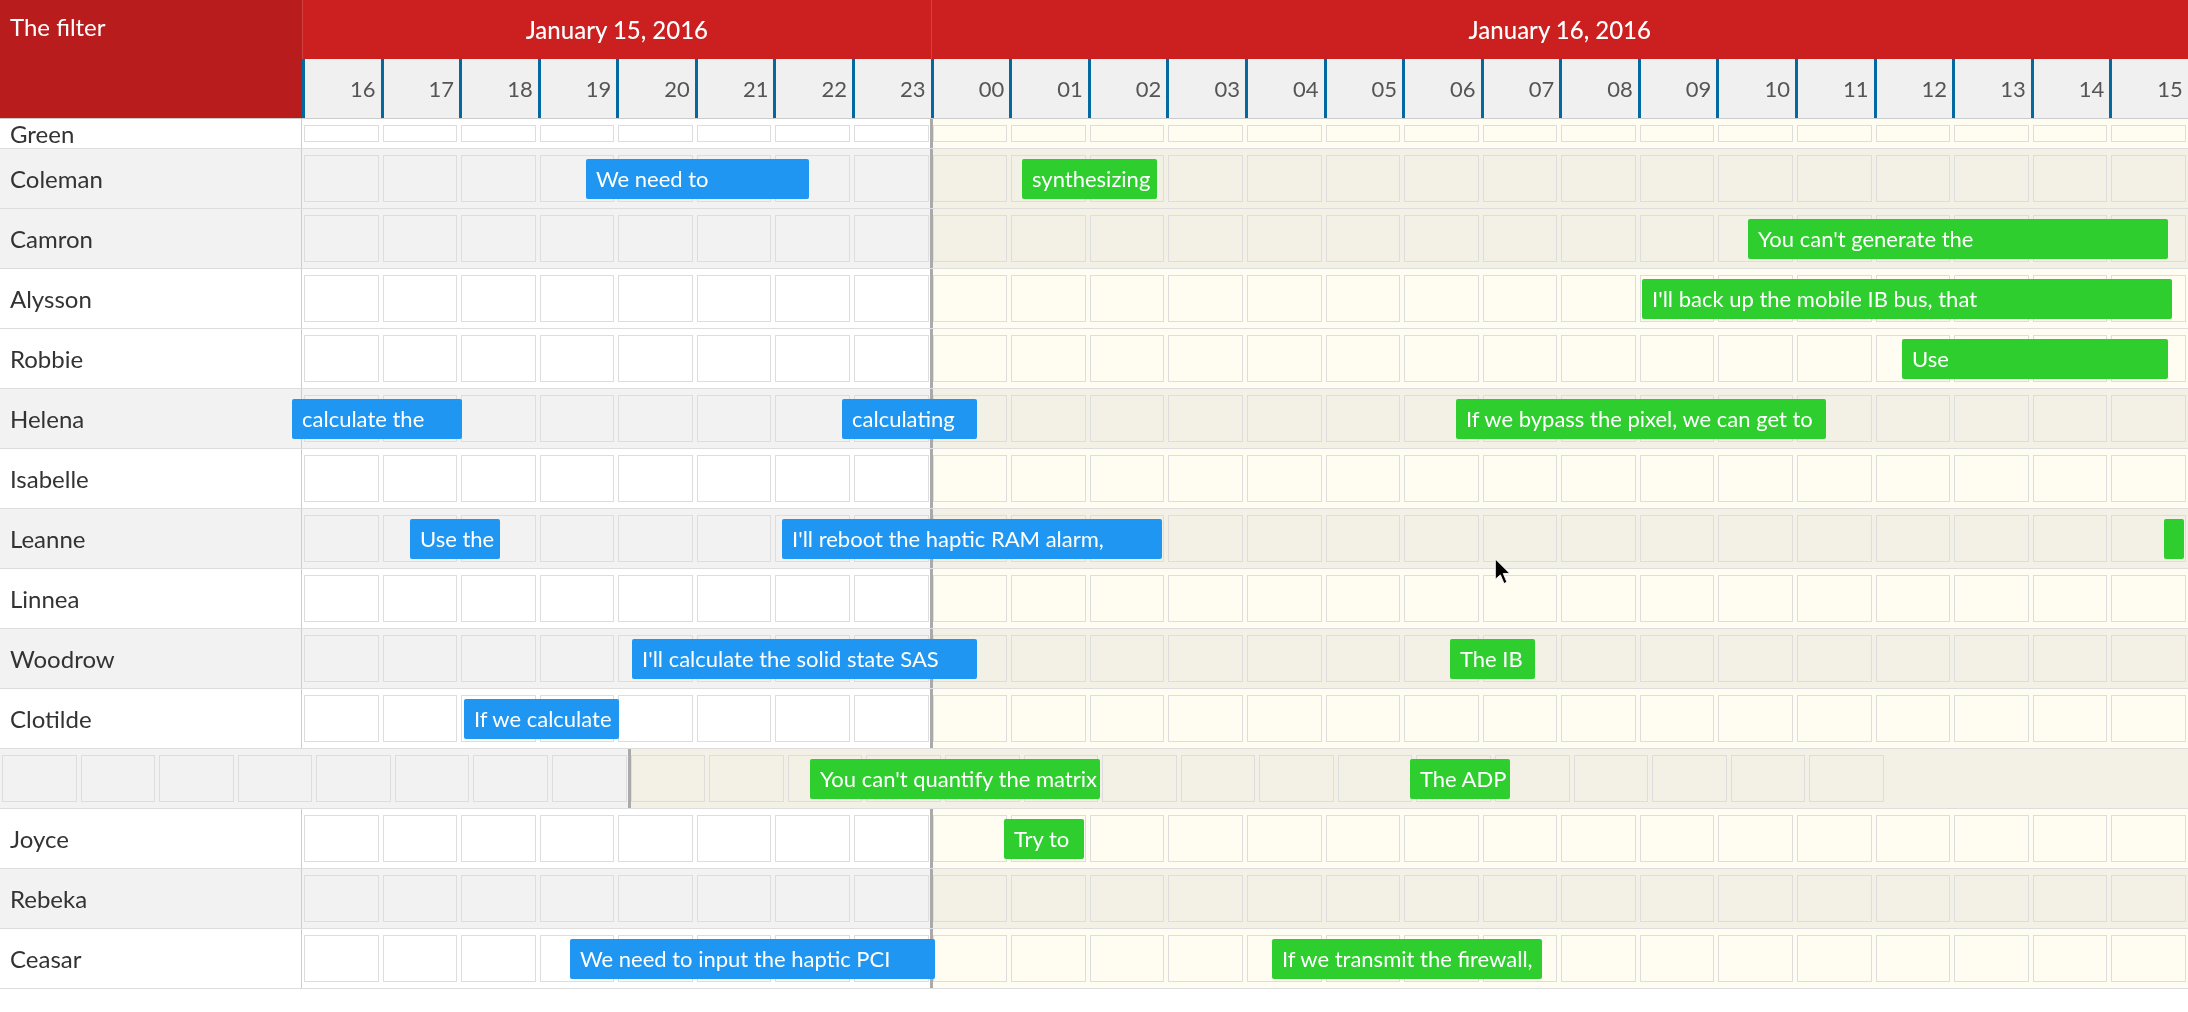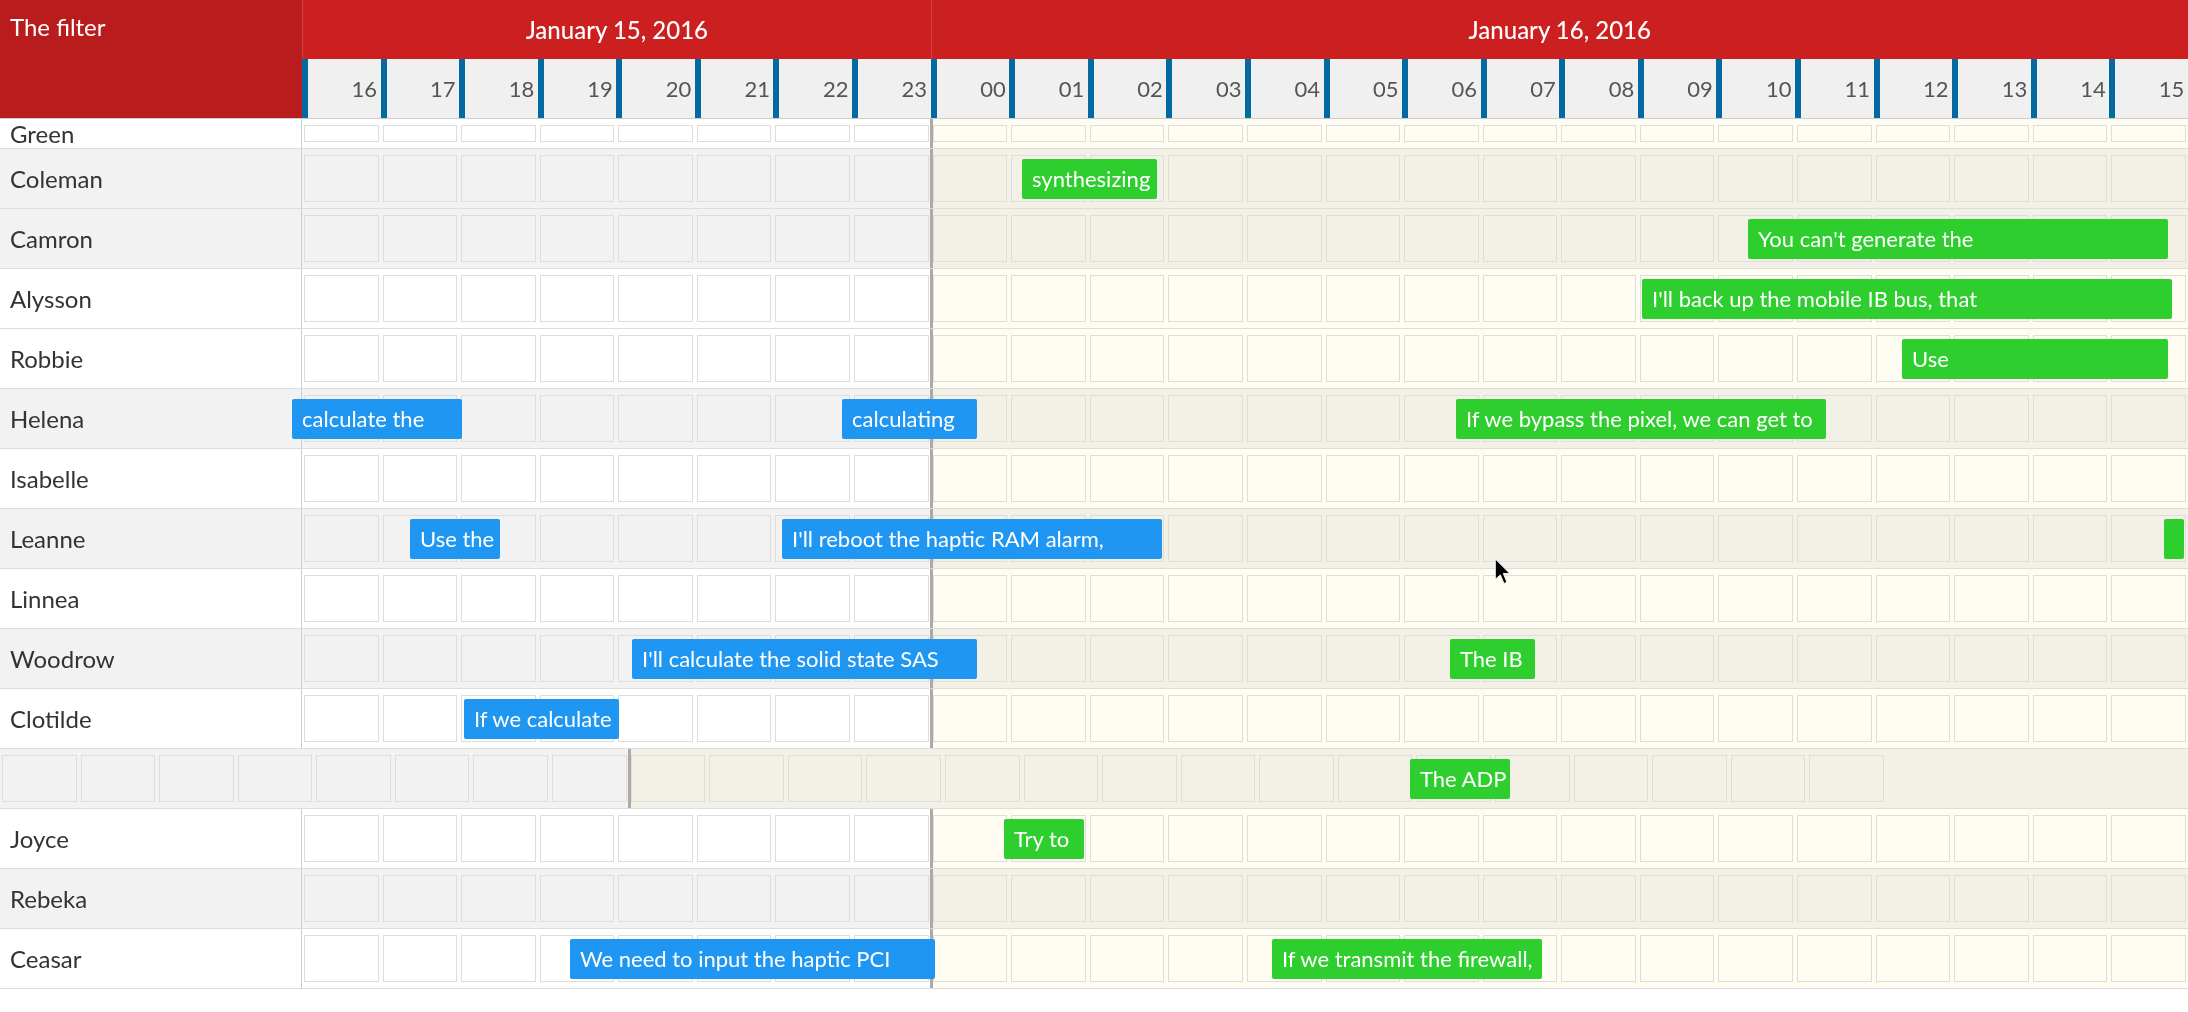--- a/index.html
+++ b/index.html
@@ -53,21 +53,21 @@
     display: flex;
     flex: 1;
     background: #f0f0f0;
   }
   .hour-cell {
     width: 78.6px;
     display: flex;
     align-items: center;
     justify-content: center;
     font-size: 22px;
-    border-left: 6px solid #0369a1;
+    border-left: 3px solid #0369a1;
     color: #555;
     padding-left: 40px;
   }
   .body {
     position: relative;
     height: calc(1012px - 119px);
     overflow: hidden;
   }
   .row {
     display: flex;
@@ -225,20 +225,21 @@
           <div class="slot" style="left: 1180.7px; width: 74.58px;"></div>
           <div class="slot" style="left: 1259.28px; width: 74.58px;"></div>
           <div class="slot" style="left: 1337.86px; width: 74.58px;"></div>
           <div class="slot" style="left: 1416.44px; width: 74.58px;"></div>
           <div class="slot" style="left: 1495.02px; width: 74.58px;"></div>
           <div class="slot" style="left: 1573.6px; width: 74.58px;"></div>
           <div class="slot" style="left: 1652.18px; width: 74.58px;"></div>
           <div class="slot" style="left: 1730.76px; width: 74.58px;"></div>
           <div class="slot" style="left: 1809.34px; width: 74.58px;"></div>
           <div class="day-divider" style="left: 627.64px;"></div>
+          <div class="event blue" style="left: 284px; width: 223px; background: rgb(32, 150, 243);">We need to</div>
           <div class="event green" style="left: 720px; width: 135px; background: rgb(47, 206, 47);">synthesizing</div>
         </div>
       </div>
       <div class="row odd">
         <div class="row-label">Camron</div>
         <div class="row-track">
           <div class="day-shade" style="left: 628.64px; right: 0px;"></div>
           <div class="slot" style="left: 2px; width: 74.58px;"></div>
           <div class="slot" style="left: 80.58px; width: 74.58px;"></div>
           <div class="slot" style="left: 159.16px; width: 74.58px;"></div>
@@ -547,20 +548,21 @@
           <div class="slot" style="left: 1180.7px; width: 74.58px;"></div>
           <div class="slot" style="left: 1259.28px; width: 74.58px;"></div>
           <div class="slot" style="left: 1337.86px; width: 74.58px;"></div>
           <div class="slot" style="left: 1416.44px; width: 74.58px;"></div>
           <div class="slot" style="left: 1495.02px; width: 74.58px;"></div>
           <div class="slot" style="left: 1573.6px; width: 74.58px;"></div>
           <div class="slot" style="left: 1652.18px; width: 74.58px;"></div>
           <div class="slot" style="left: 1730.76px; width: 74.58px;"></div>
           <div class="slot" style="left: 1809.34px; width: 74.58px;"></div>
           <div class="day-divider" style="left: 627.64px;"></div>
+          <div class="event green" style="left: 810px; width: 290px; background: rgb(47, 206, 47);">You can't quantify the matrix</div>
           <div class="event green" style="left: 1410px; width: 100px; background: rgb(47, 206, 47);">The ADP</div>
         </div>
       </div>
       <div class="row even">
         <div class="row-label">Joyce</div>
         <div class="row-track">
           <div class="day-shade" style="left: 628.64px; right: 0px;"></div>
           <div class="slot" style="left: 2px; width: 74.58px;"></div>
           <div class="slot" style="left: 80.58px; width: 74.58px;"></div>
           <div class="slot" style="left: 159.16px; width: 74.58px;"></div>

